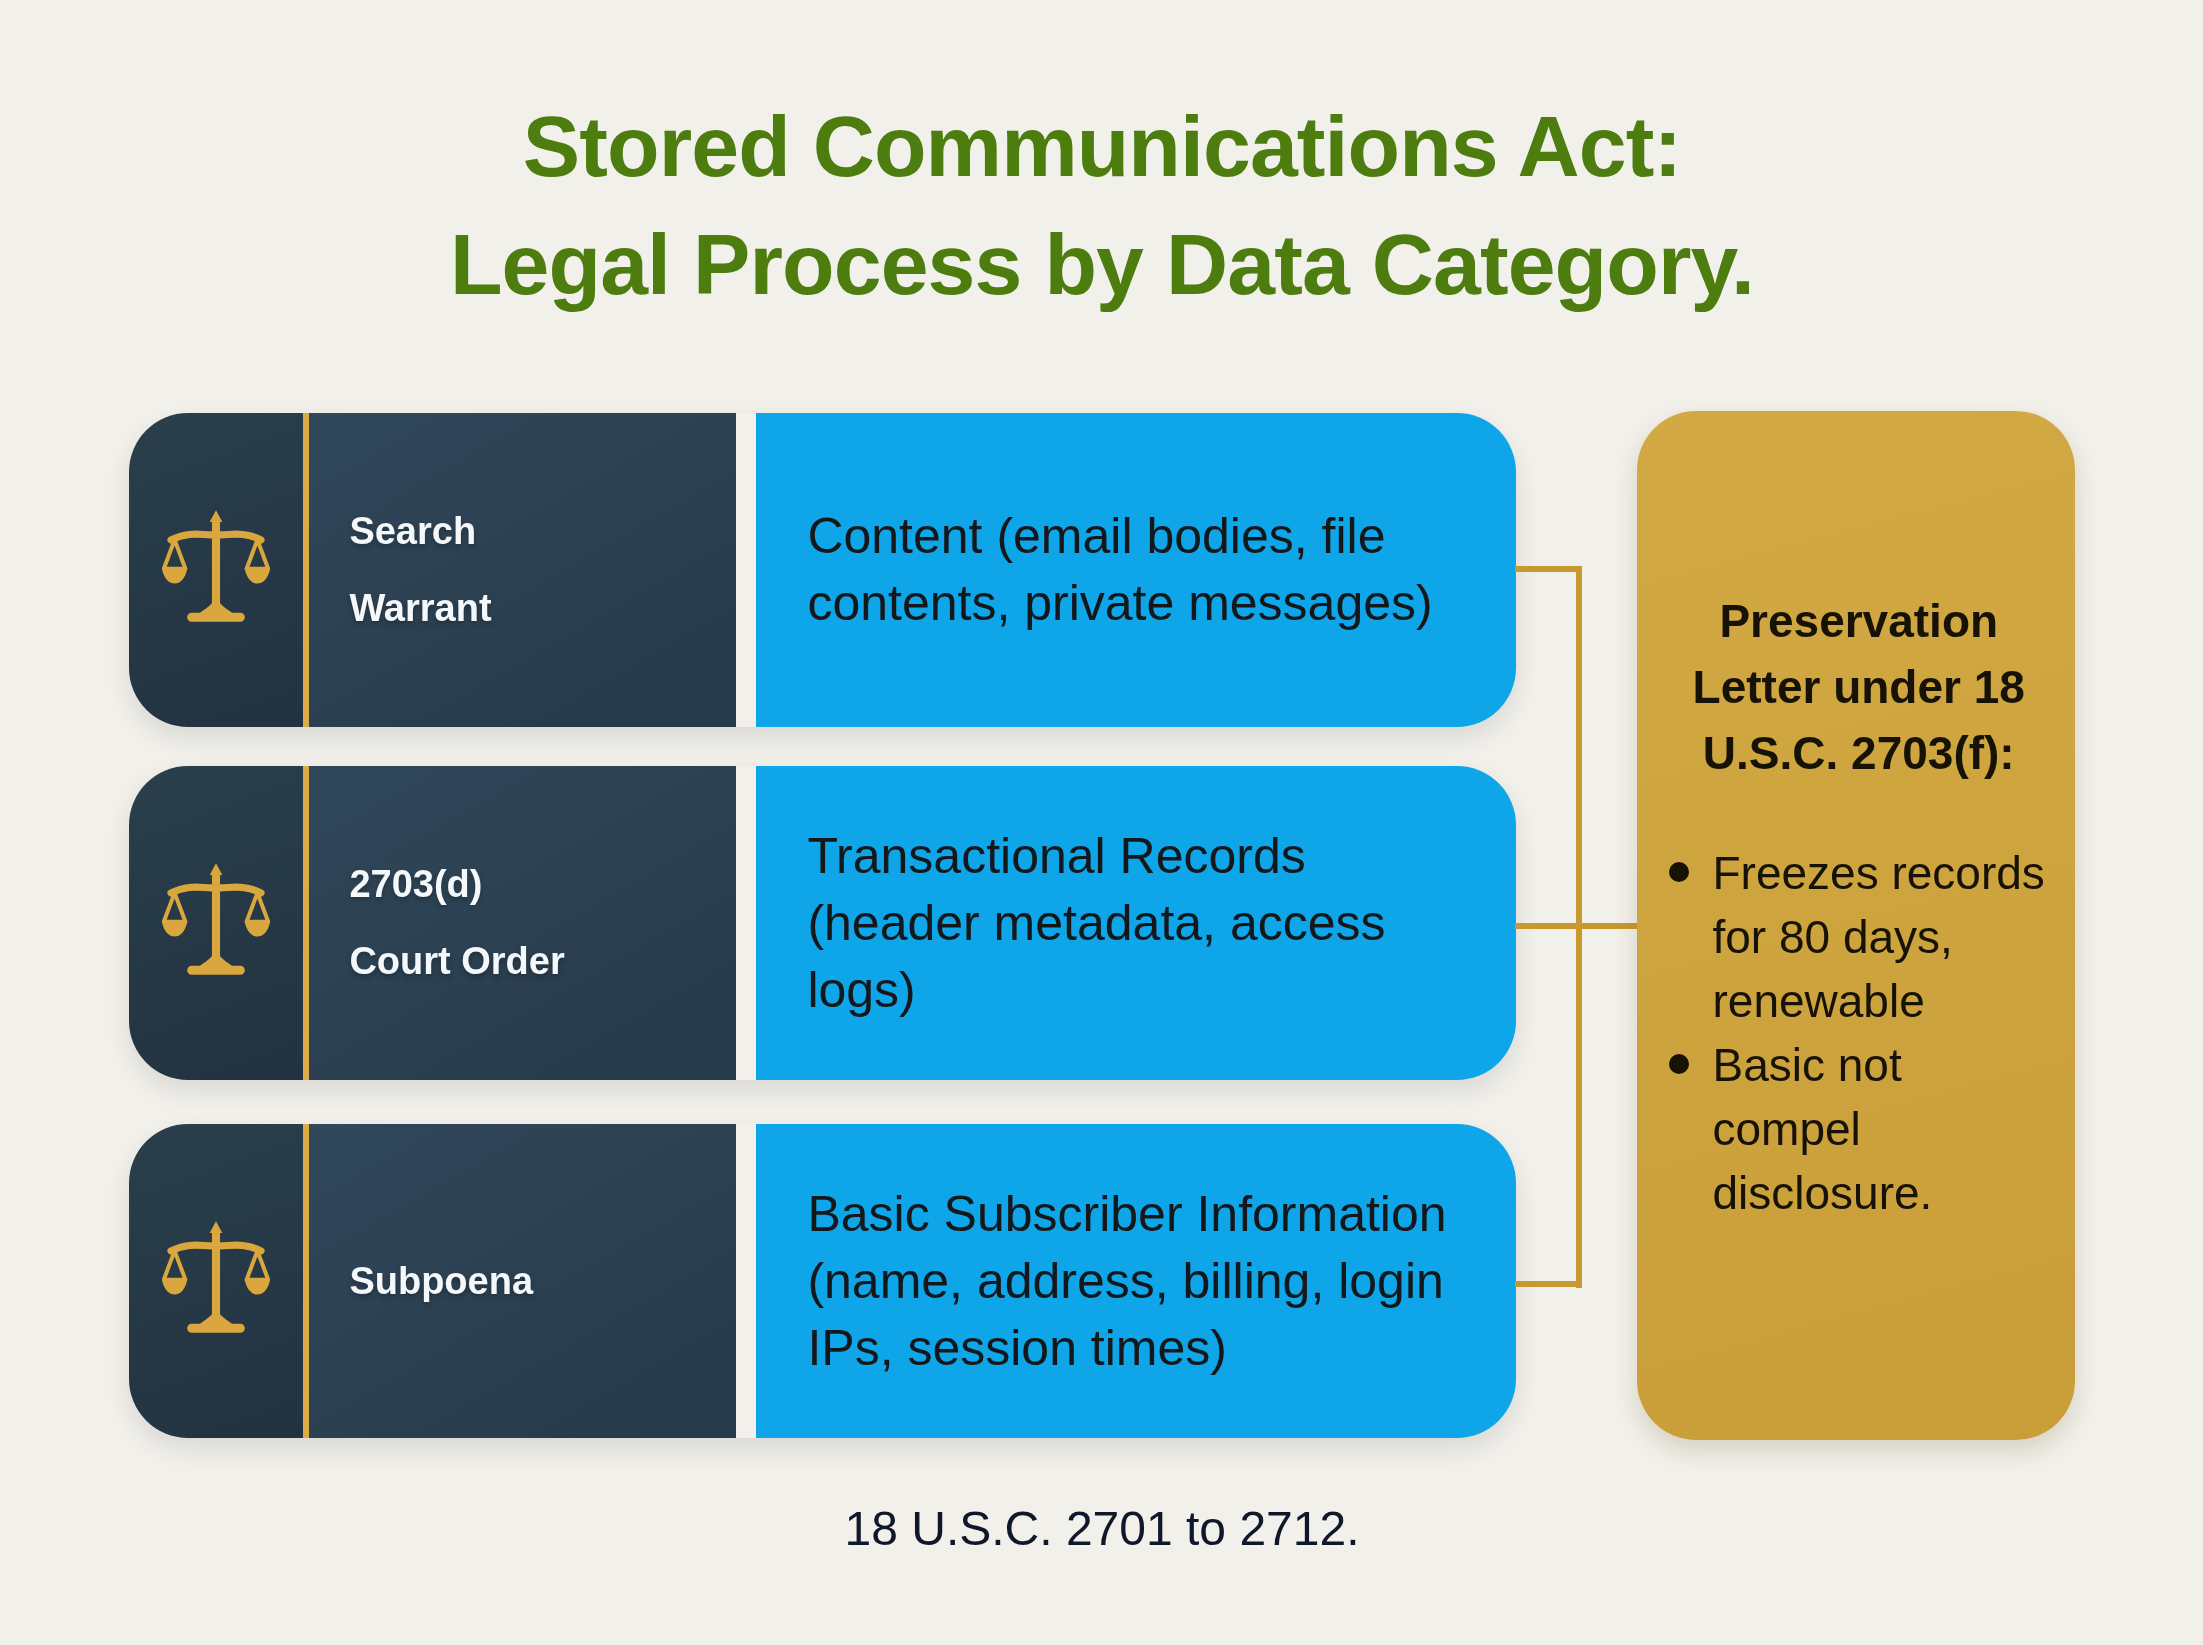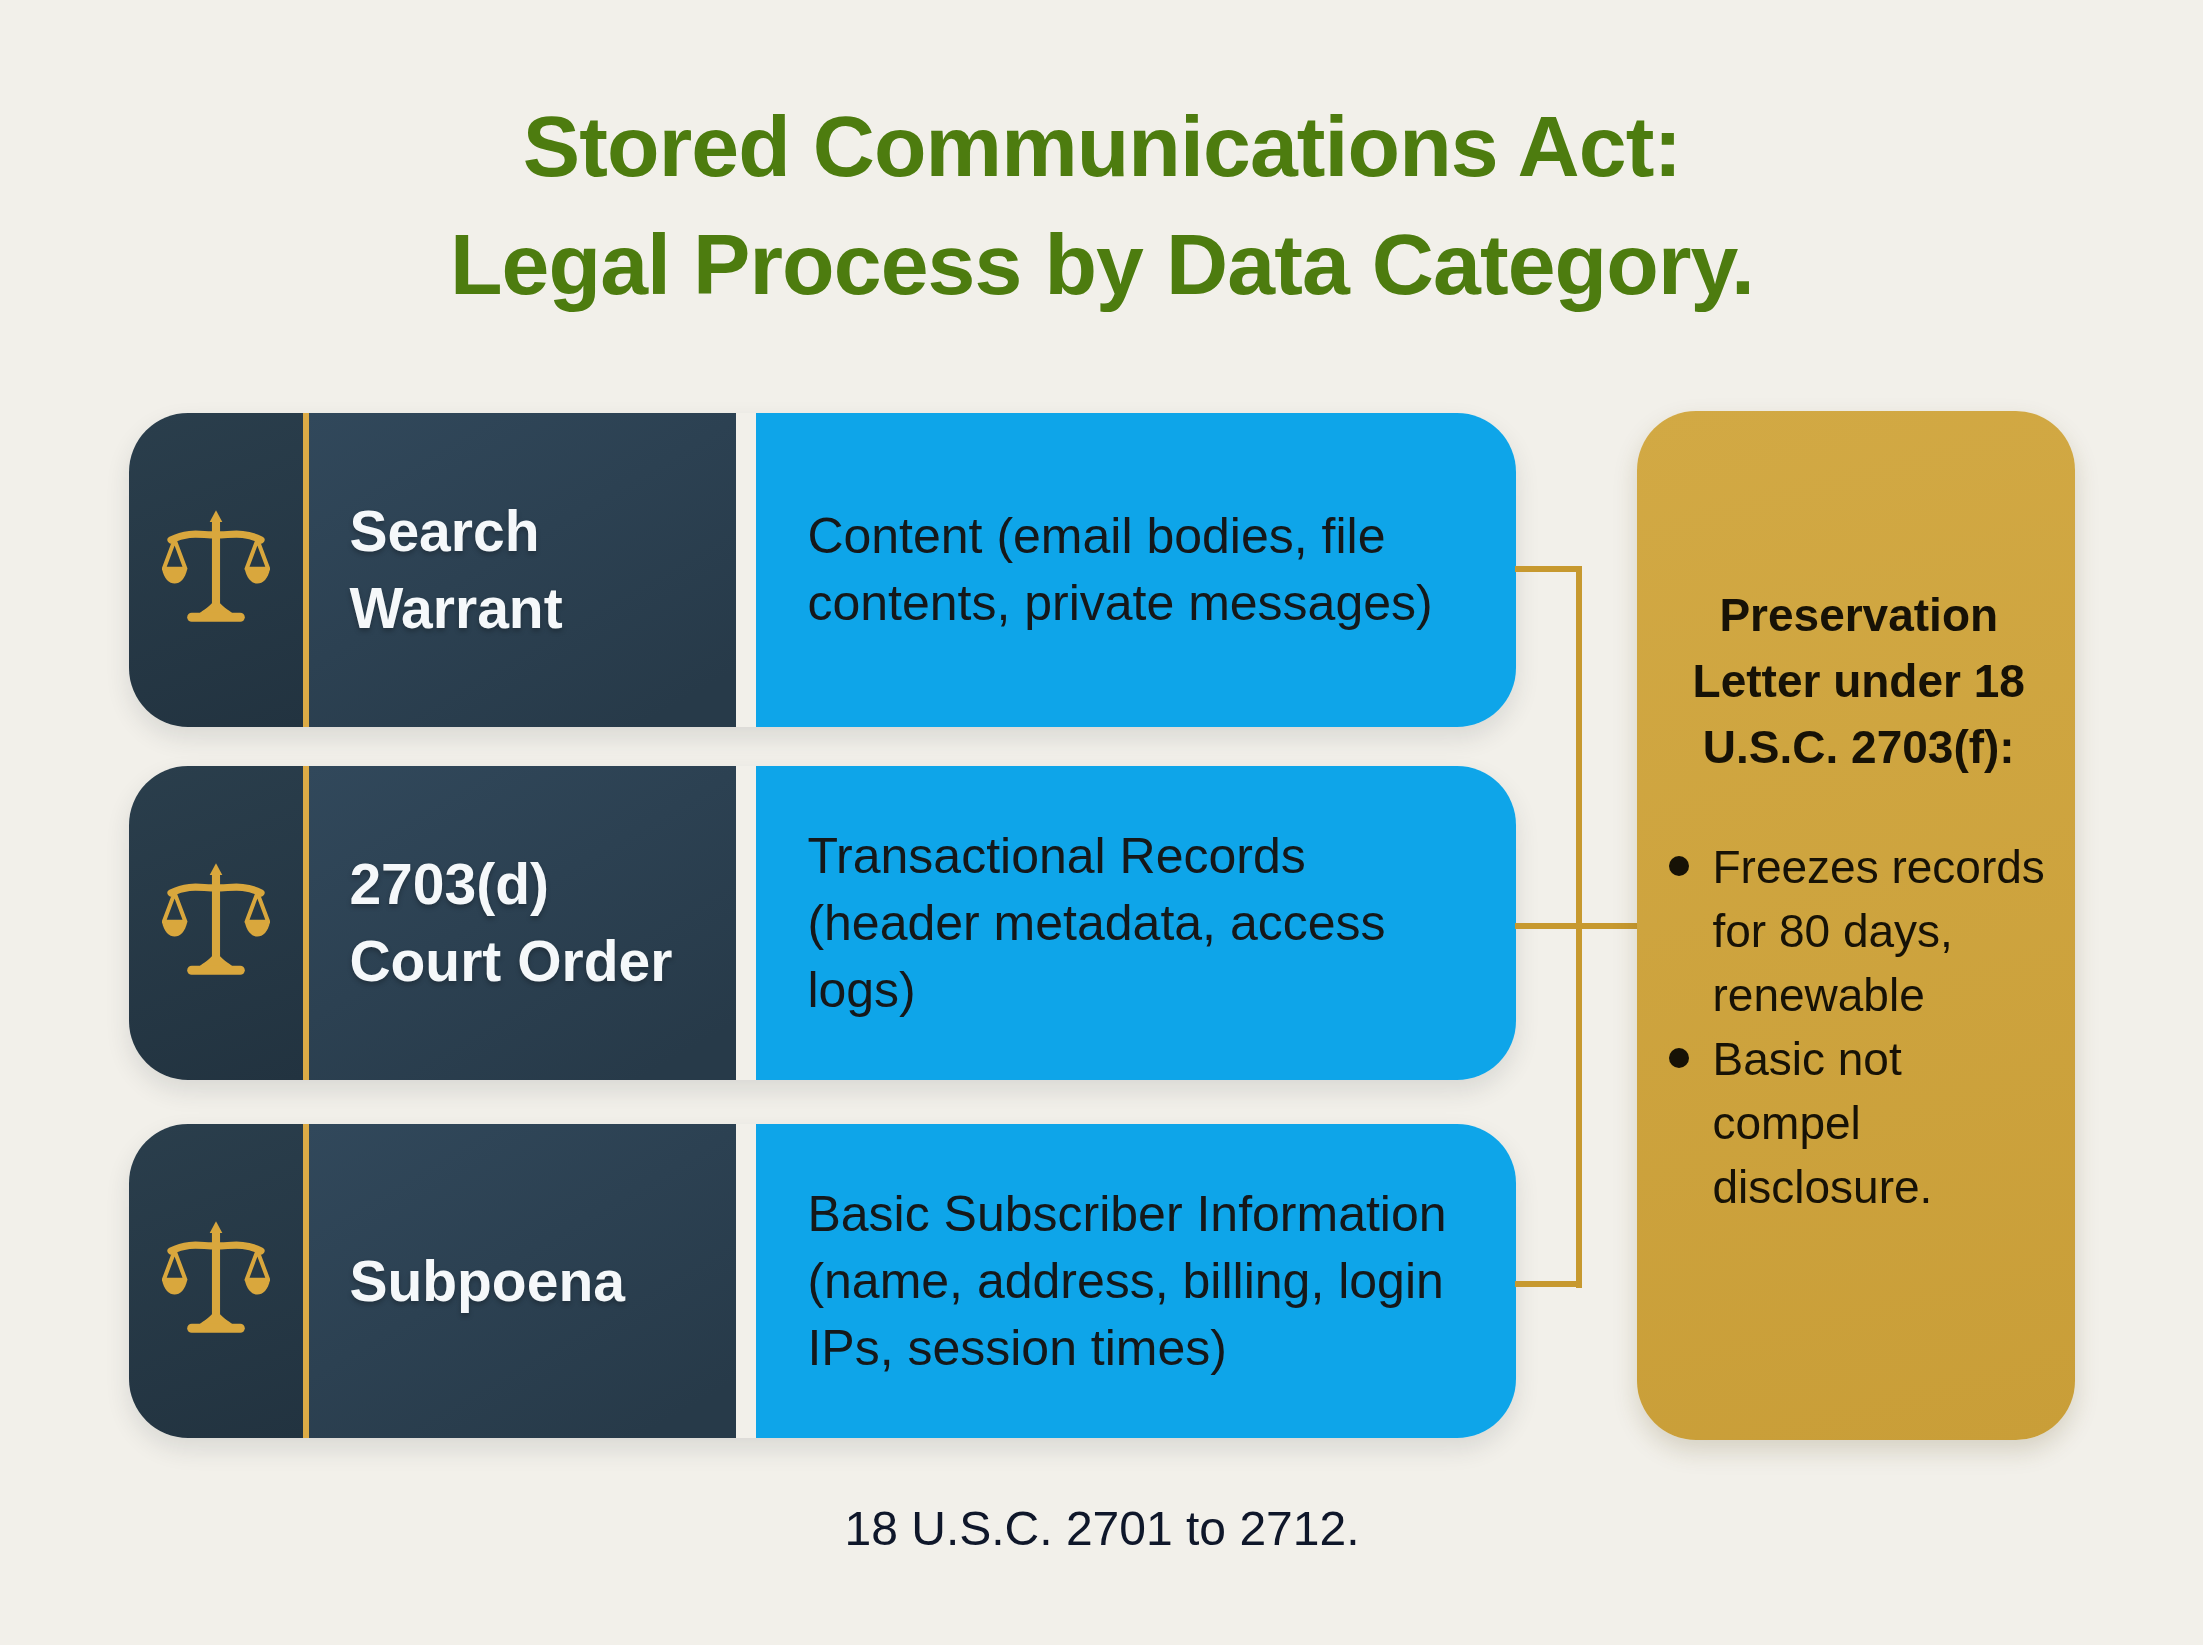--- a/index.html
+++ b/index.html
@@ -28,21 +28,21 @@
   .row.r3{top:1124px}
   .icon-cell{
     flex:0 0 174px;display:flex;align-items:center;justify-content:center;
     background:linear-gradient(160deg,#2a3e4c 0%,#223340 100%);
   }
   .gold-divider{flex:0 0 6.4px;background:#dcab46;}
   .label-cell{
     flex:0 0 427px;box-sizing:border-box;padding-left:40px;
     display:flex;flex-direction:column;justify-content:center;
     background:linear-gradient(150deg,#31485b 0%,#273a49 90%);
-    color:#f5f8fa;font-weight:bold;font-size:57px;line-height:77px;
+    color:#f5f8fa;font-weight:bold;font-size:38px;line-height:77px;
     text-shadow:0 2.8px 5.5px rgba(0,0,0,0.25);
   }
   .data-cell{
     flex:1;box-sizing:border-box;padding:0 37px 0 51px;
     display:flex;flex-direction:column;justify-content:center;
     background:#0ea5e9;color:#15181a;font-size:50px;line-height:67px;margin-left:20px;
   }
 
   
   .connector{position:absolute;background:#c7992f;}
@@ -53,21 +53,21 @@
 
   
   .gold-panel{
     position:absolute;left:1637px;top:411px;width:438px;height:1029px;
     box-sizing:border-box;padding:171px 22px 0 27.5px;
     background:linear-gradient(165deg,#d2a944 0%,#c99e38 100%);
     border-radius:59px;color:#171206;
     box-shadow:0 11px 24px rgba(90,70,20,0.18);
   }
   .gold-heading{
-    text-align:center;font-weight:bold;font-size:46px;line-height:66px;
+    text-align:center;font-weight:bold;font-size:46px;line-height:66px;margin-top:6px;
   }
   .gold-bullets{margin:55px 0 0 0;padding:0;list-style:none;
     font-size:46px;line-height:64px;}
   .gold-bullets li{position:relative;padding-left:48px;}
   .gold-bullets li::before{
     content:"";position:absolute;left:4.6px;top:21px;width:20px;height:20px;
     border-radius:50%;background:#171206;
   }
 
   

